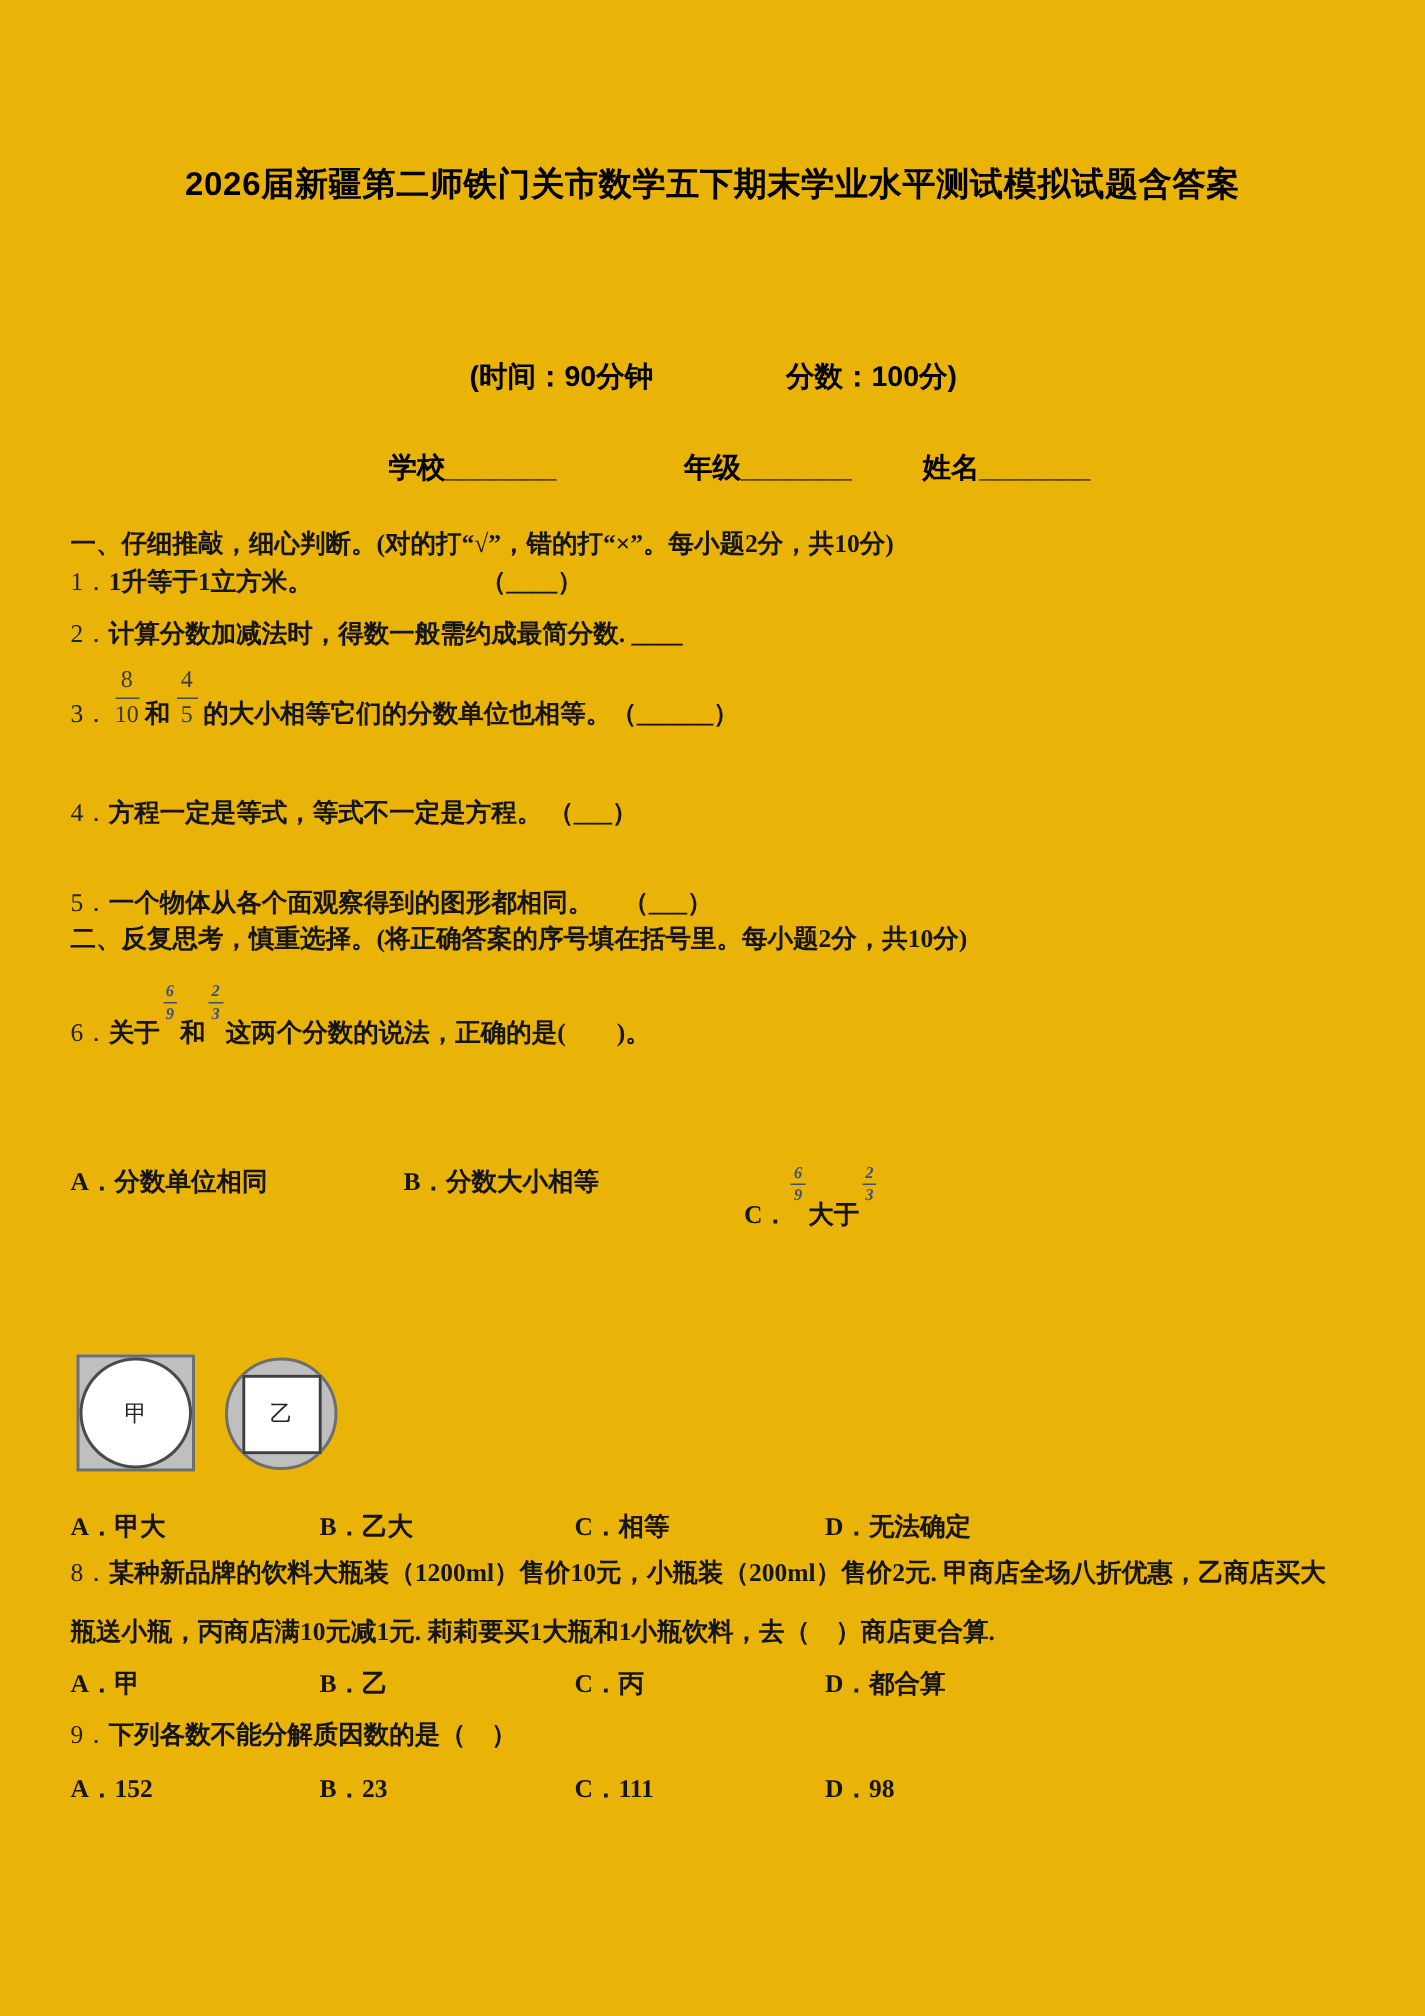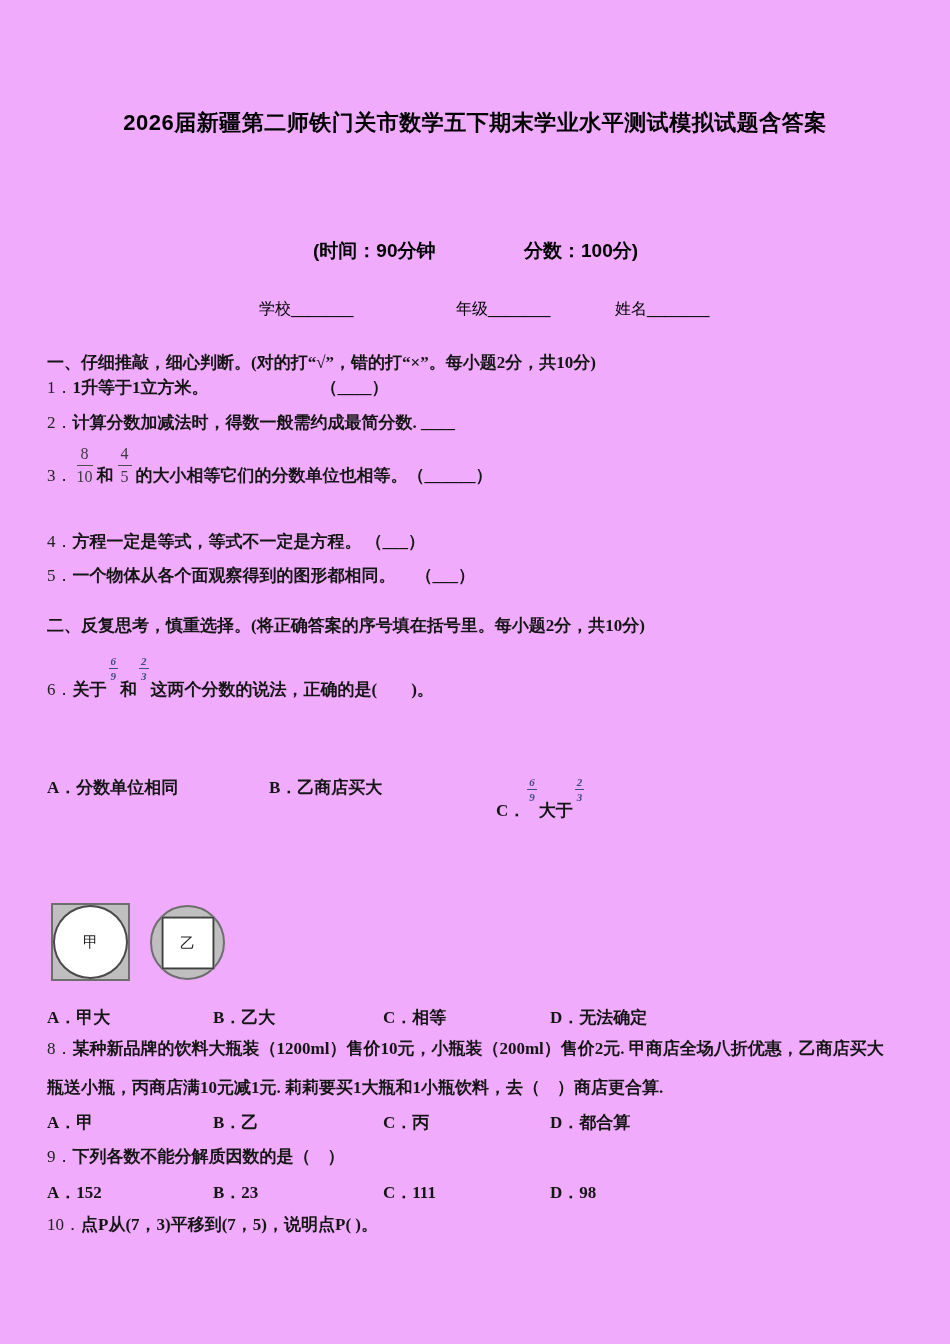--- a/index.html
+++ b/index.html
@@ -1,30 +1,30 @@
 <!DOCTYPE html>
 <html><head>
 <meta charset="utf-8">
 <style>
   html,body { margin:0; padding:0; background:#ffffff; }
   .page {
-    position:relative; width:950px; height:1344px; background:#f0abfc;
+    position:relative; width:950px; height:1344px; background:#eab308;
     overflow:hidden; color:#141414;
     font-family:"Liberation Serif", sans-serif;
   }
   .title {
     position:absolute; top:108px; left:0; width:100%; text-align:center;
     font-family:"Liberation Sans", sans-serif; font-size:22px; font-weight:700; color:#000;
     letter-spacing:0.5px;
   }
   .abs { position:absolute; white-space:pre; }
   .info {
     font-family:"Liberation Sans", sans-serif; font-size:19px; font-weight:700; color:#000;
   }
-  .fill { font-family:"Liberation Sans", sans-serif; font-size:16px; font-weight:400; color:#000; }
+  .fill { font-family:"Liberation Sans", sans-serif; font-size:19px; font-weight:700; color:#000; }
   .row {
     position:absolute; left:47px; white-space:pre;
     font-size:17px; font-weight:700; color:#151515; line-height:22px;
   }
   .qnum { font-weight:400; color:#222; }
   .blank { font-weight:700; }
   
   .q3row { display:flex; align-items:flex-end; }
   .frac-big {
     display:inline-block; text-align:center; margin:0 4px;
@@ -90,29 +90,29 @@
     <span class="qnum">3．</span>
     <span class="frac-big"><span class="fn">8</span><span class="fd">10</span></span>
     <span>和</span>
     <span class="frac-big"><span class="fn">4</span><span class="fd">5</span></span>
     <span>的大小相等它们的分数单位也相等。</span>
     <span class="blank">（______）</span>
   </div>
 
   <div class="row" style="top:531px;"><span class="qnum">4．</span><span>方程一定是等式，等式不一定是方程。</span><span class="blank" style="margin-left:4px;">（___）</span></div>
 
-  <div class="row" style="top:565px;"><span class="qnum">5．</span><span>一个物体从各个面观察得到的图形都相同。</span><span class="blank" style="margin-left:20px;">（___）</span></div>
+  <div class="row" style="top:591px;"><span class="qnum">5．</span><span>一个物体从各个面观察得到的图形都相同。</span><span class="blank" style="margin-left:20px;">（___）</span></div>
 
   <div class="row" style="top:599px;margin-top:16px;">二、反复思考，慎重选择。(将正确答案的序号填在括号里。每小题2分，共10分)</div>
 
   <div class="row" style="top:655px;"><span class="qnum">6．</span><span>关于</span><span class="frac-sm"><span class="fn">6</span><span class="fd">9</span></span><span>和</span><span class="frac-sm"><span class="fn">2</span><span class="fd">3</span></span><span>这两个分数的说法，正确的是(　　)。</span></div>
 
   <div class="optrow" style="top:776px;padding-left:28px;">
     <span class="opt" style="left:47px;"><span class="optk">A．</span><span>分数单位相同</span></span>
-    <span class="opt" style="left:269px;"><span class="optk">B．</span><span>乙商店买大</span></span>
+    <span class="opt" style="left:269px;"><span class="optk">B．</span><span>分数大小相等</span></span>
     <span class="opt" style="left:496px;"><span class="optk">C．</span><span class="frac-sm"><span class="fn">6</span><span class="fd">9</span></span><span>大于</span><span class="frac-sm"><span class="fn">2</span><span class="fd">3</span></span></span>
   </div>
 
 
   <div class="fig-jia">
     <div class="circle">
       <span class="fig-label">甲</span>
     </div>
   </div>
   <div class="fig-yi">
@@ -140,15 +140,14 @@
 
   <div class="row" style="top:1146px;"><span class="qnum">9．</span><span>下列各数不能分解质因数的是（　）</span></div>
 
   <div class="optrow" style="top:1181px;">
     <span class="opt" style="left:47px;"><span>A．</span><span>152</span></span>
     <span class="opt" style="left:213px;"><span>B．</span><span>23</span></span>
     <span class="opt" style="left:383px;"><span>C．</span><span>111</span></span>
     <span class="opt" style="left:550px;"><span>D．</span><span>98</span></span>
   </div>
 
-  <div class="row" style="top:1214px;"><span class="qnum">10．</span><span>点P从(7，3)平移到(7，5)，说明点P( )。</span></div>
 
 </div>
 
 </body></html>

